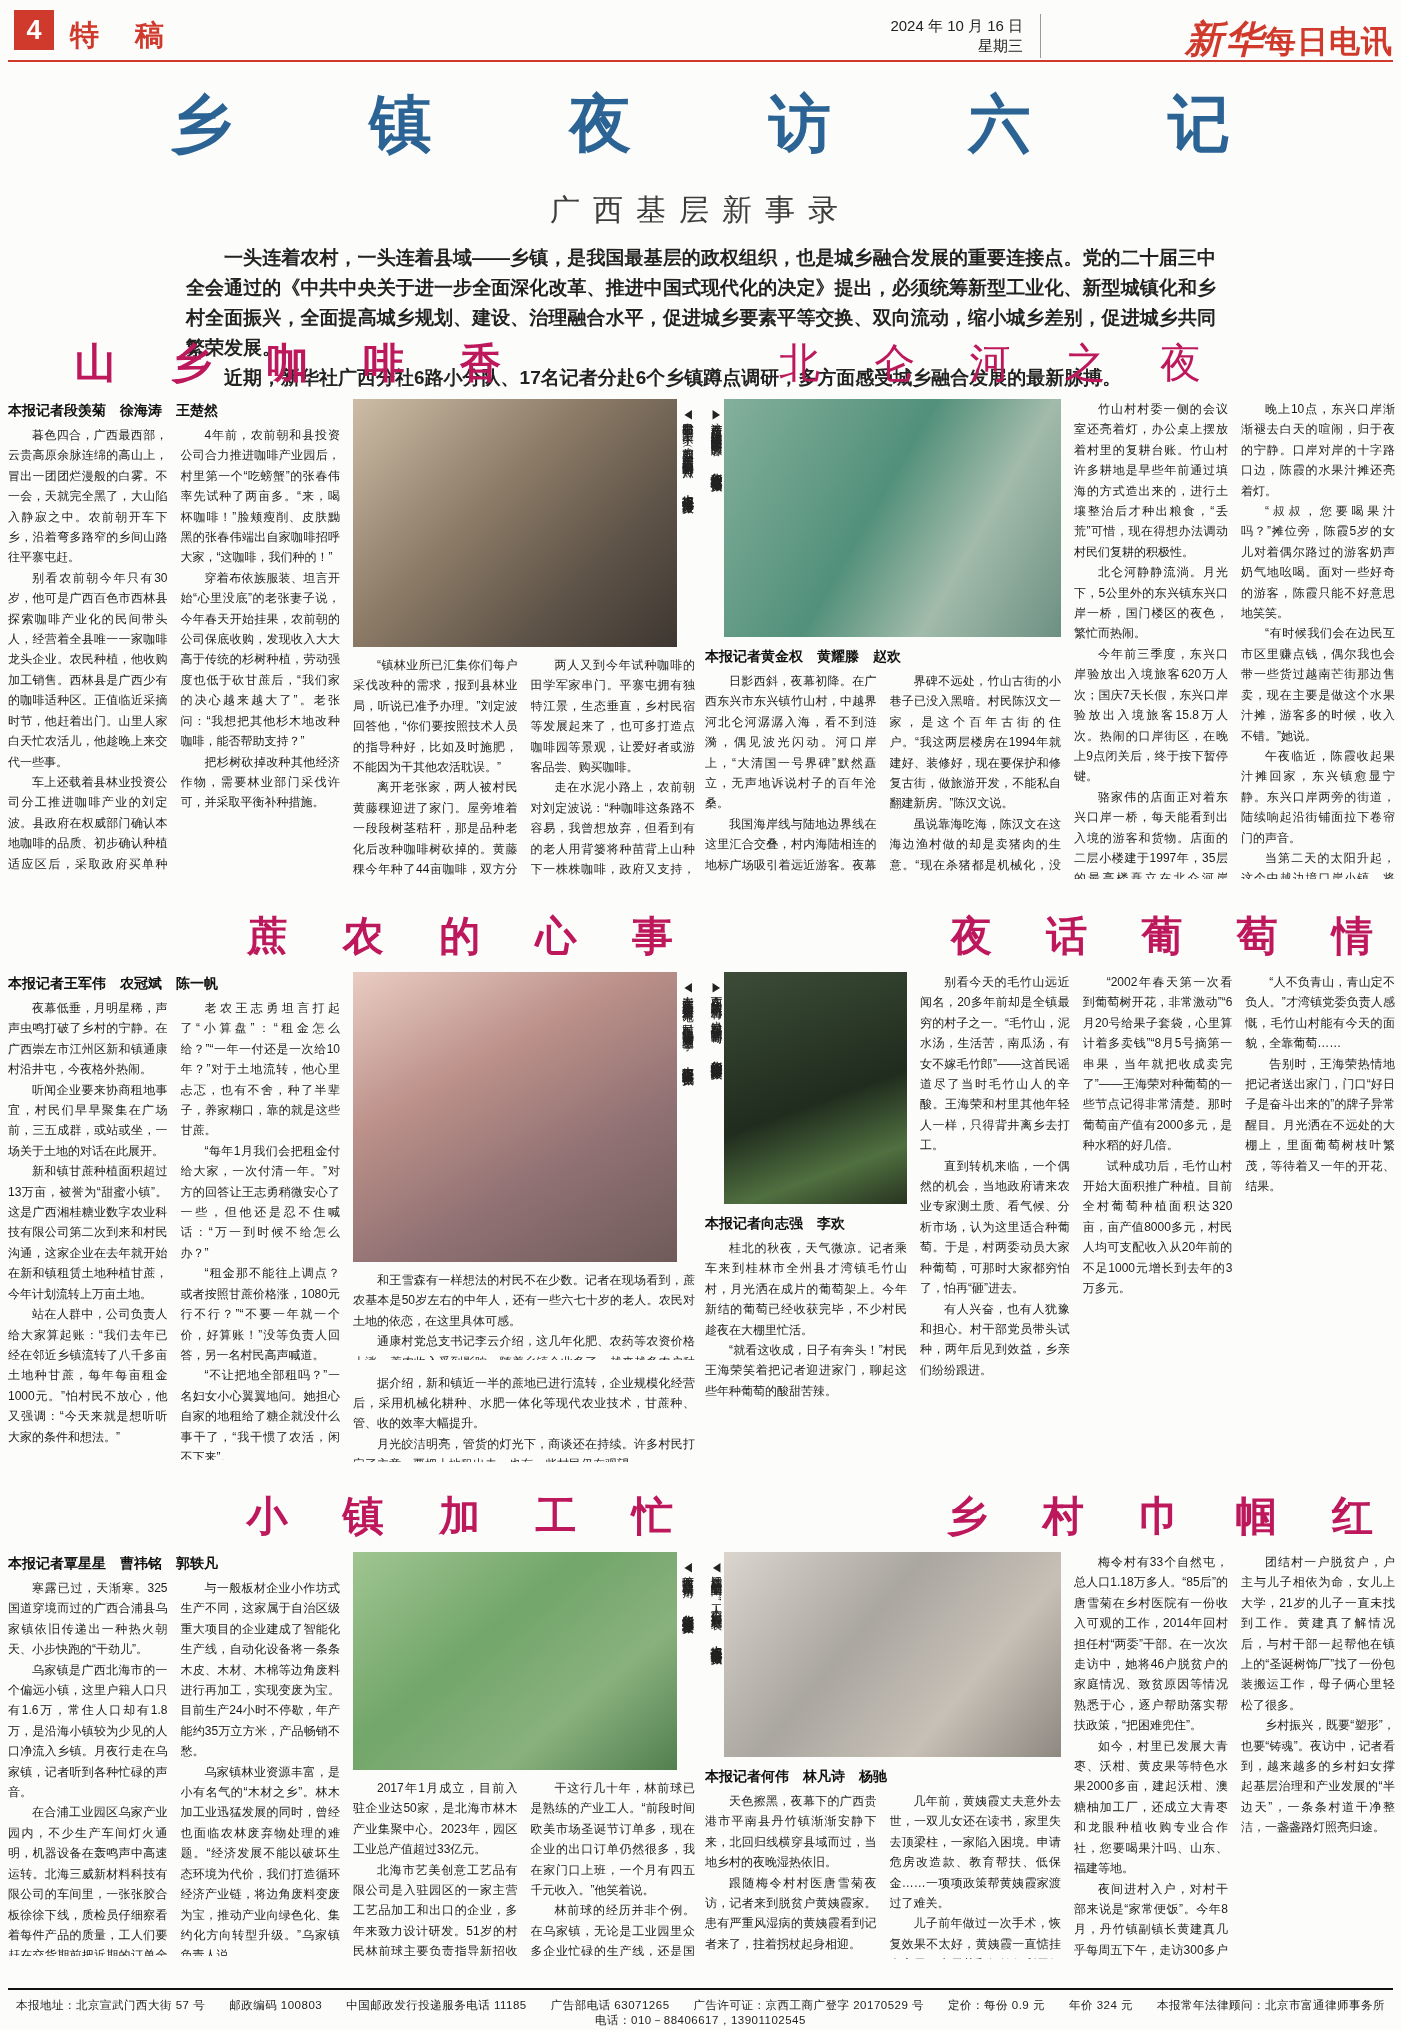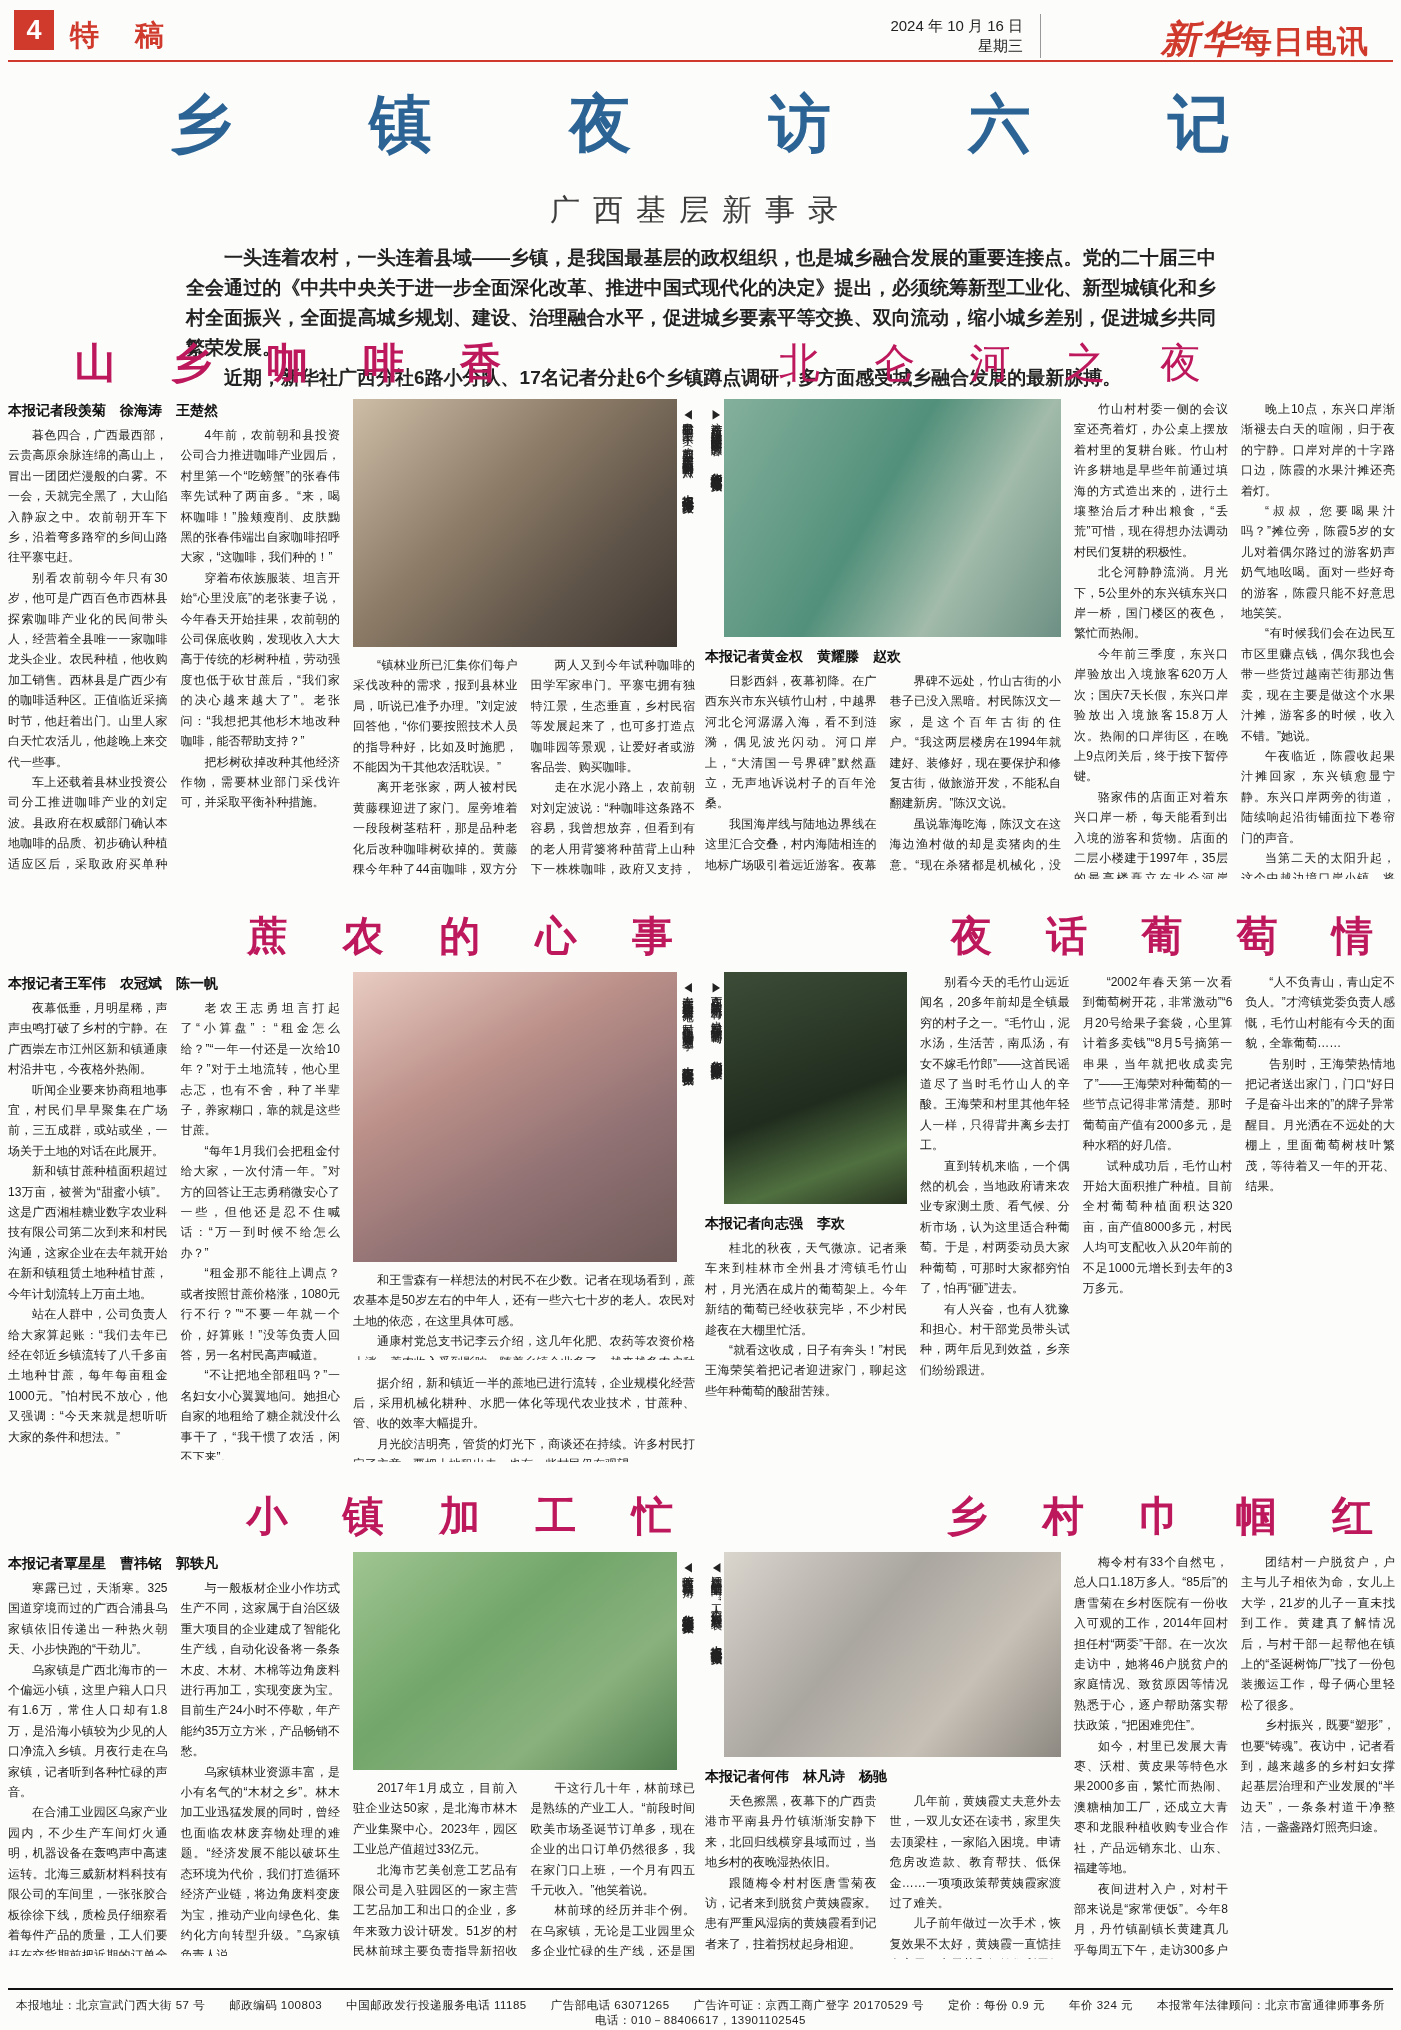--- a/index.html
+++ b/index.html
@@ -6,21 +6,21 @@
   body { background:#888; font-family:"Liberation Sans", sans-serif; }
   .page { position:relative; width:1401px; height:2030px; margin:0 auto; background:#fcfcfa; color:#1a1a1a; overflow:hidden; }
 
   
   .hdr { position:absolute; left:8px; right:8px; top:10px; height:50px; }
   .hdr-rule { position:absolute; left:8px; right:8px; top:60px; height:2px; background:#d03a2d; }
   .pageno { position:absolute; left:6px; top:0; width:40px; height:40px; background:#d03a2d; color:#fff; font-size:27px; font-weight:bold; text-align:center; line-height:40px; }
   .section-name { position:absolute; left:62px; top:6px; color:#d03a2d; font-size:29px; font-weight:bold; letter-spacing:14px; }
   .dateblock { position:absolute; right:370px; top:6px; text-align:right; font-size:15px; line-height:20px; color:#222; }
   .hdr-divider { position:absolute; right:352px; top:4px; width:1px; height:44px; background:#999; }
-  .masthead { position:absolute; right:24px; top:4px; color:#d03a2d; white-space:nowrap; }
+  .masthead { position:absolute; right:0; top:4px; color:#d03a2d; white-space:nowrap; }
   .masthead .script { font-size:38px; font-weight:bold; font-style:italic; letter-spacing:2px; }
   .masthead .rest { font-size:31px; font-weight:bold; letter-spacing:1px; }
 
   
   .main-title { position:absolute; left:170px; top:82px; width:1060px; display:flex; justify-content:space-between; color:#2b6394; font-size:62px; font-weight:bold; }
   .sub-title { position:absolute; left:0; right:0; top:190px; text-align:center; font-size:30px; letter-spacing:13px; color:#3c3c3c; }
   .intro { position:absolute; left:186px; top:243px; width:1030px; font-size:19px; font-weight:bold; line-height:30px; text-align:justify; color:#222; }
   .intro p { text-indent:2em; }
 
   
@@ -317,21 +317,21 @@
           <div class="col">
               <p>几年前，黄姨霞丈夫意外去世，一双儿女还在读书，家里失去顶梁柱，一家陷入困境。申请危房改造款、教育帮扶、低保金……一项项政策帮黄姨霞家渡过了难关。</p>
               <p>儿子前年做过一次手术，恢复效果不太好，黄姨霞一直惦挂在心里。唐雪菊和姐妹们利用假期带孩子到医院复查，“有需要随时找我们！”黄姨霞感激地说：“如果没有好政策，没有你们的帮助，真不知道该怎么办。”</p>
             </div>
         </div>
       </div>
       <div class="right">
         <div class="cols">
           <div class="col">
               <p>梅令村有33个自然屯，总人口1.18万多人。“85后”的唐雪菊在乡村医院有一份收入可观的工作，2014年回村担任村“两委”干部。在一次次走访中，她将46户脱贫户的家庭情况、致贫原因等情况熟悉于心，逐户帮助落实帮扶政策，“把困难兜住”。</p>
-              <p>如今，村里已发展大青枣、沃柑、黄皮果等特色水果2000多亩，繁忙而热闹、澳糖柚加工厂，还成立大青枣和龙眼种植收购专业合作社，产品远销东北、山东、福建等地。</p>
+              <p>如今，村里已发展大青枣、沃柑、黄皮果等特色水果2000多亩，建起沃柑、澳糖柚加工厂，还成立大青枣和龙眼种植收购专业合作社，您要喝果汁吗、山东、福建等地。</p>
               <p>夜间进村入户，对村干部来说是“家常便饭”。今年8月，丹竹镇副镇长黄建真几乎每周五下午，走访300多户脱贫户，白天下地劳动的农户，只能夜访。</p>
             </div>
           <div class="col">
               <p>团结村一户脱贫户，户主与儿子相依为命，女儿上大学，21岁的儿子一直未找到工作。黄建真了解情况后，与村干部一起帮他在镇上的“圣诞树饰厂”找了一份包装搬运工作，母子俩心里轻松了很多。</p>
               <p>乡村振兴，既要“塑形”，也要“铸魂”。夜访中，记者看到，越来越多的乡村妇女撑起基层治理和产业发展的“半边天”，一条条村道干净整洁，一盏盏路灯照亮归途。</p>
             </div>
         </div>
       </div>
     </div>
   </section>

